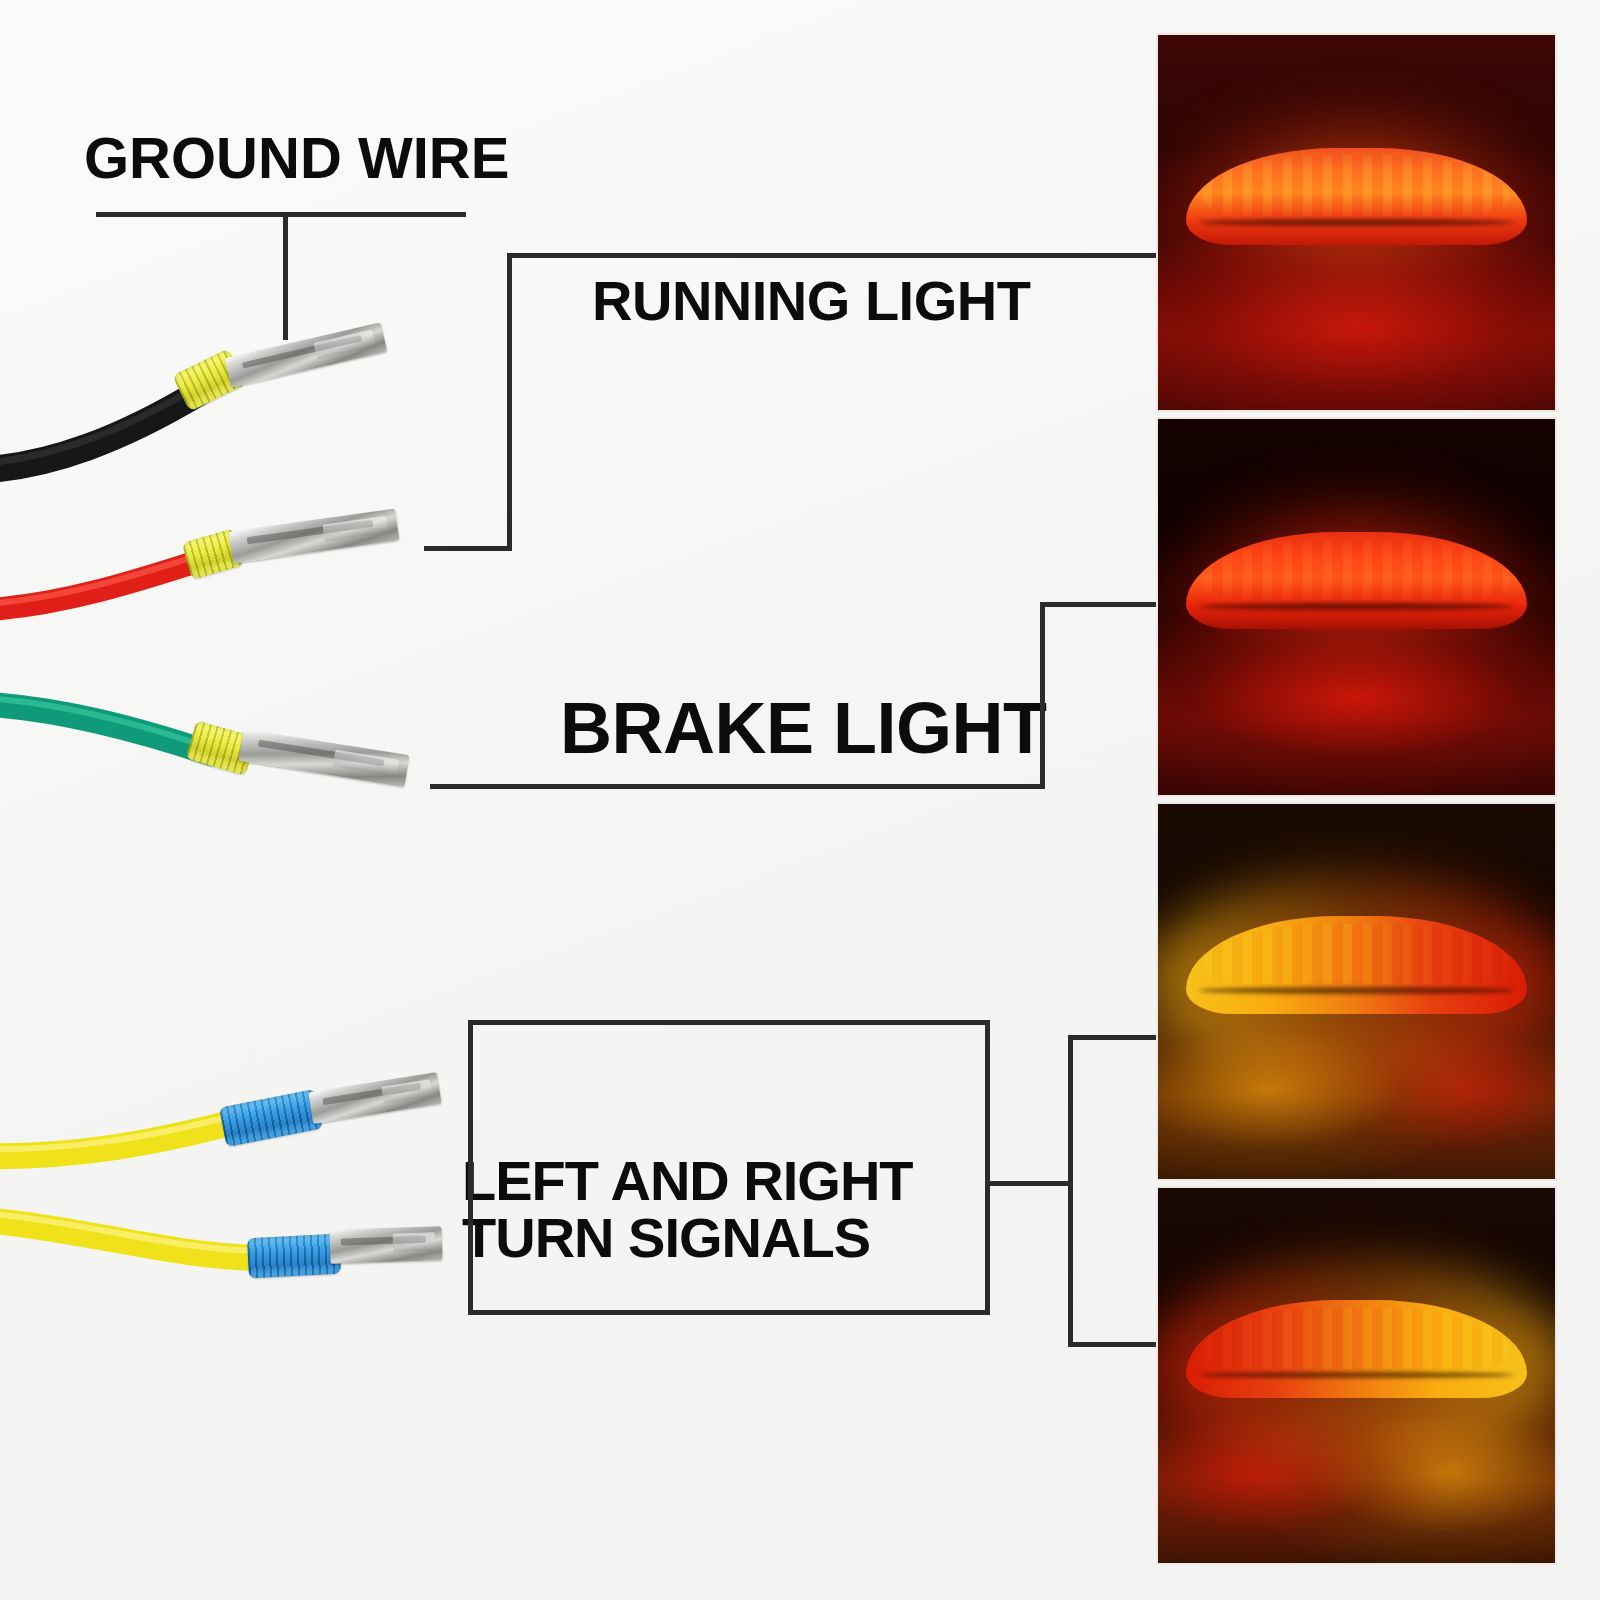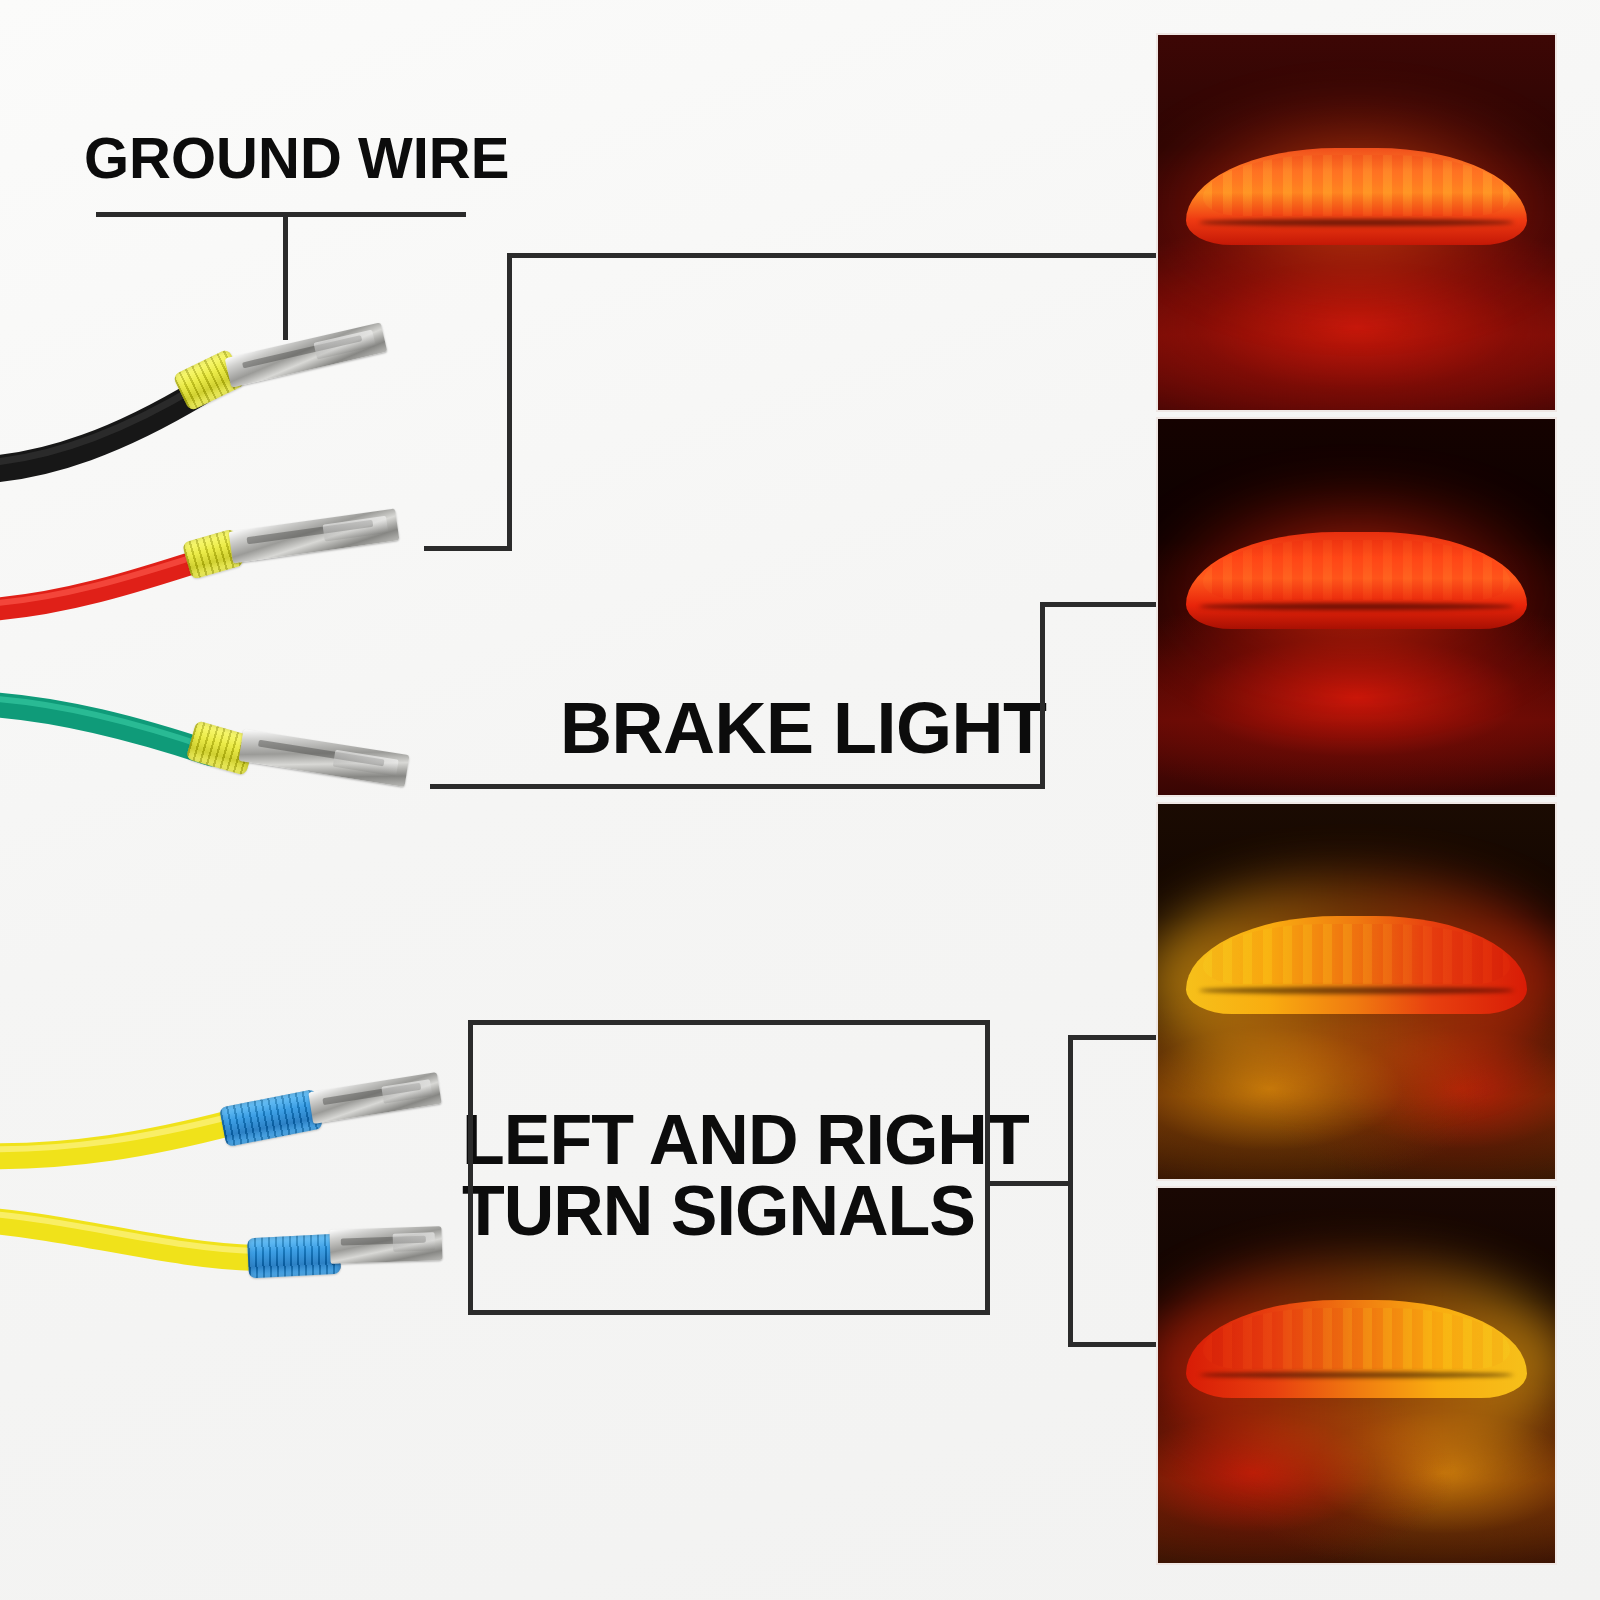--- a/index.html
+++ b/index.html
@@ -21,21 +21,21 @@
     position: absolute;
     font-weight: 700;
     color: #0c0c0c;
     letter-spacing: -0.5px;
     white-space: pre-line;
     line-height: 1.02;
   }
   #lbl-ground  { left: 84px;  top: 128px; font-size: 58px; letter-spacing:0px;}
   #lbl-running { left: 592px; top: 272px; font-size: 56px; }
   #lbl-brake   { left: 560px; top: 692px; font-size: 72px; }
-  #lbl-turn    { left: 462px; top: 1105px; font-size: 70px; letter-spacing:-1px;}
+  #lbl-turn    { left: 462px; top: 1152px; font-size: 56px; letter-spacing:-1px;}
 
   
   .ln { position: absolute; background: #2b2b2b; }
   .lh { height: 5px; }
   .lv { width: 5px; }
 
   
   #panels {
     position: absolute;
     left: 1156px; top: 33px;
@@ -156,20 +156,21 @@
     position:absolute; inset:0; border-radius:7px;
     background: repeating-linear-gradient(90deg, rgba(0,0,0,.17) 0 2px, rgba(255,255,255,.14) 2px 7px);
   }
 </style>
 </head>
 <body>
 
 <div id="stage">
 
   <div class="label" id="lbl-ground">GROUND WIRE</div>
+  <div class="label" id="lbl-running">RUNNING LIGHT</div>
   <div class="label" id="lbl-brake">BRAKE LIGHT</div>
   <div class="label" id="lbl-turn">LEFT AND RIGHT
 TURN SIGNALS</div>
 
   <div class="ln lh" style="left:96px; top:212px; width:370px;"></div>
   <div class="ln lv" style="left:283px; top:212px; height:128px;"></div>
 
   <div class="ln lh" style="left:507px; top:253px; width:652px;"></div>
   <div class="ln lv" style="left:507px; top:253px; height:293px;"></div>
   <div class="ln lh" style="left:424px; top:546px; width:88px;"></div>

